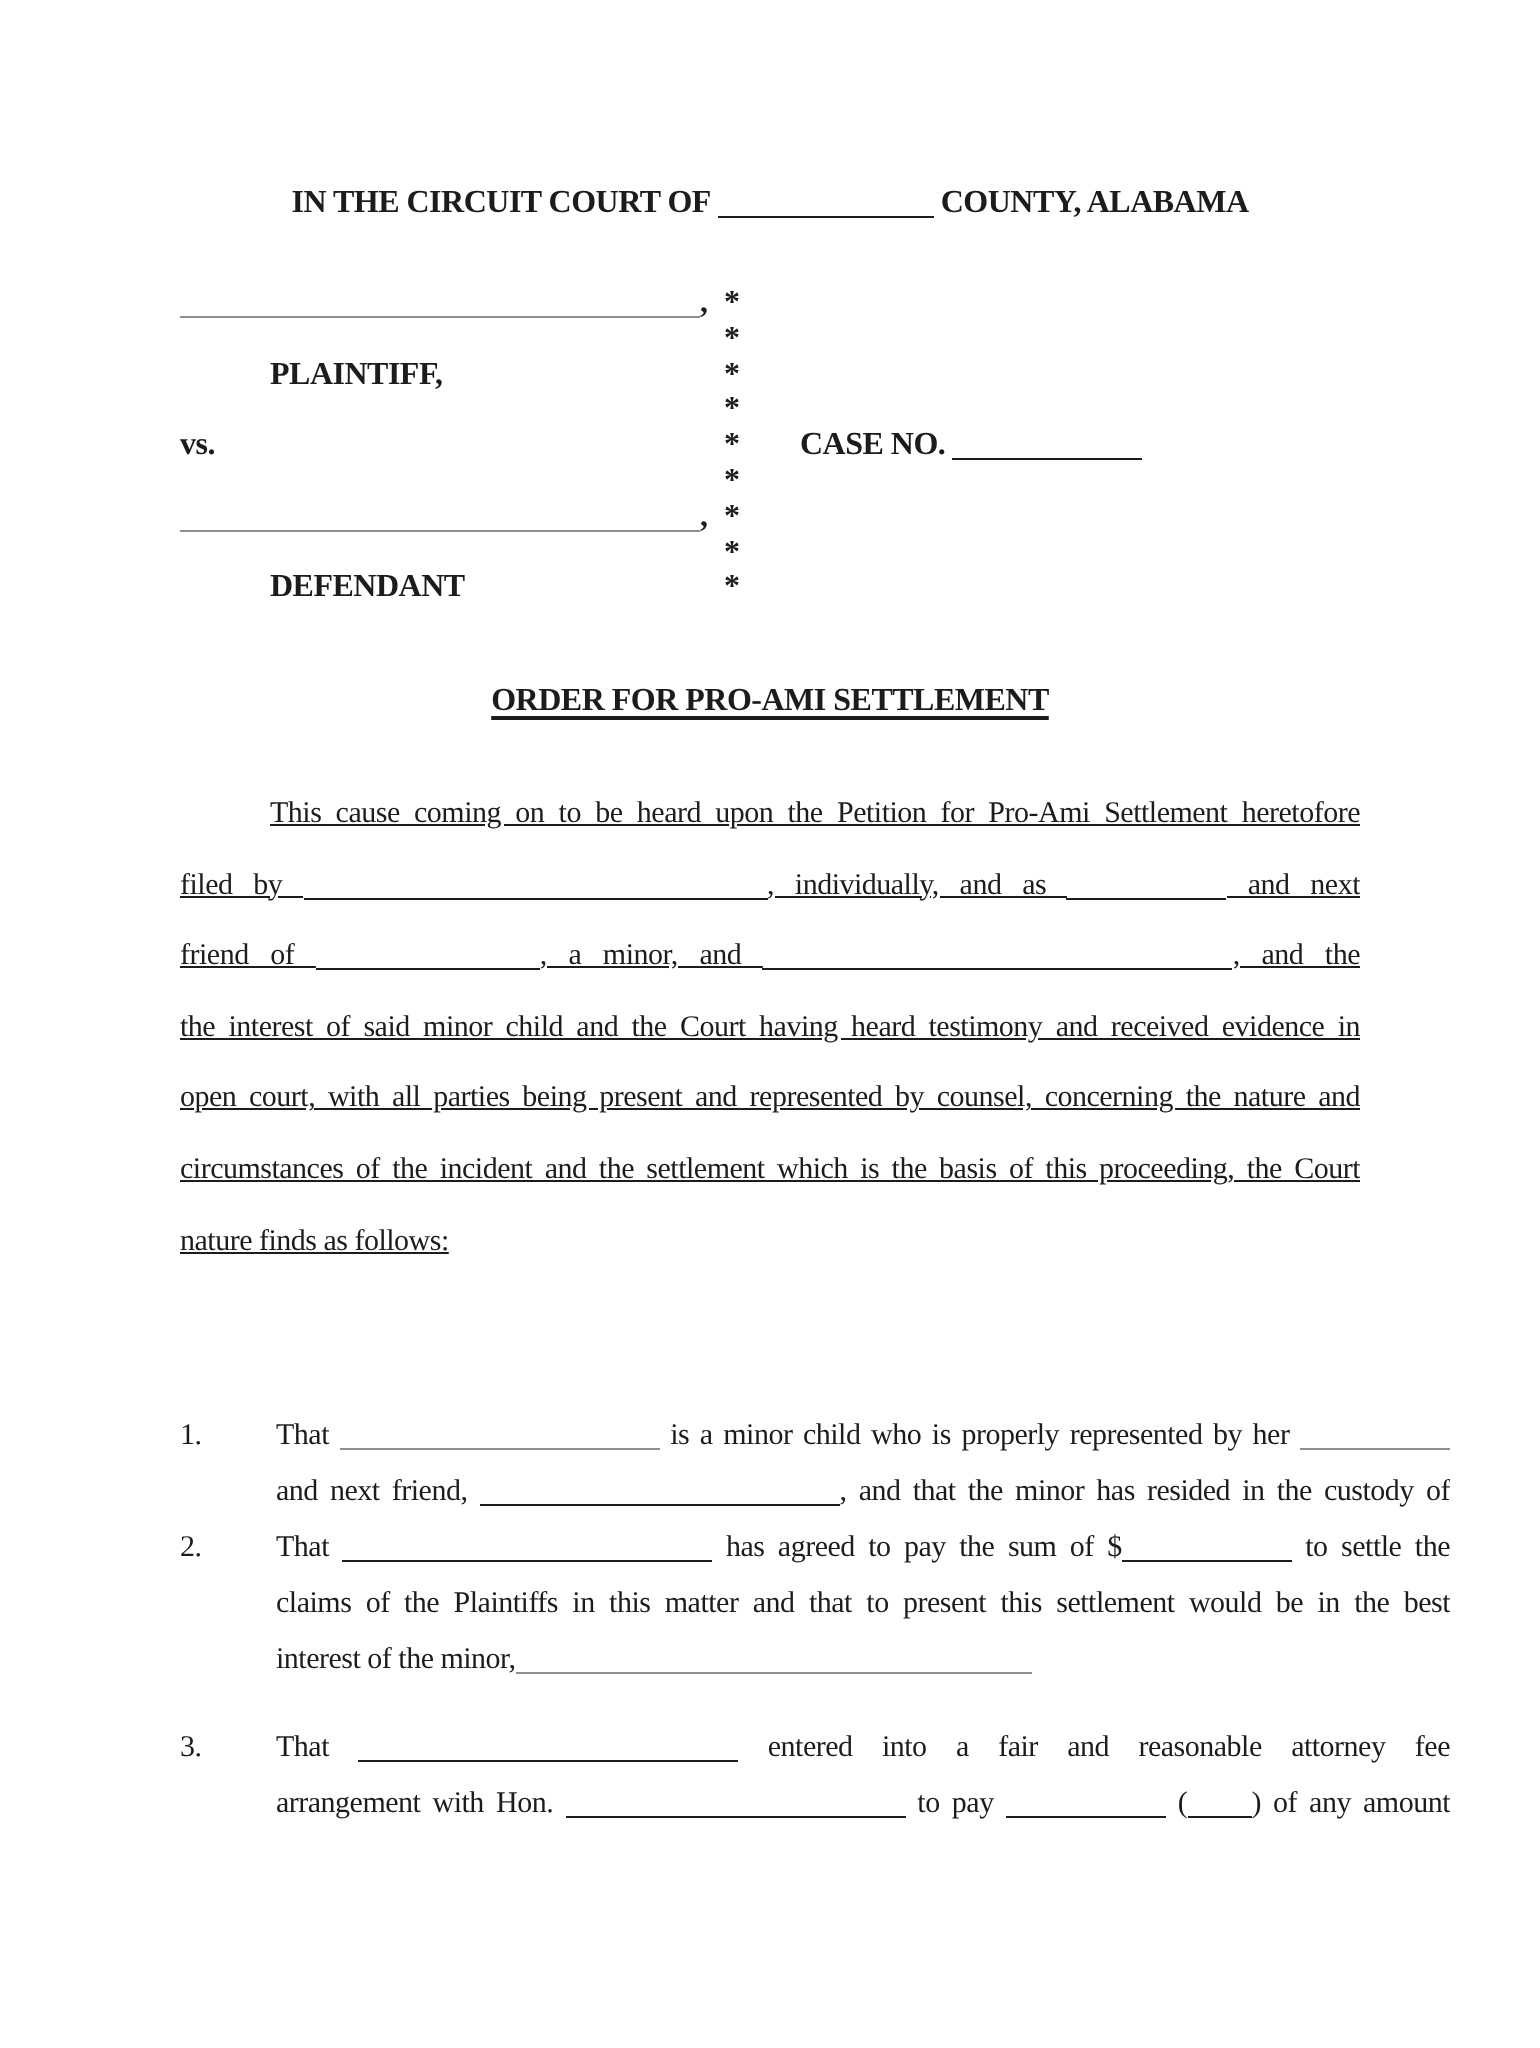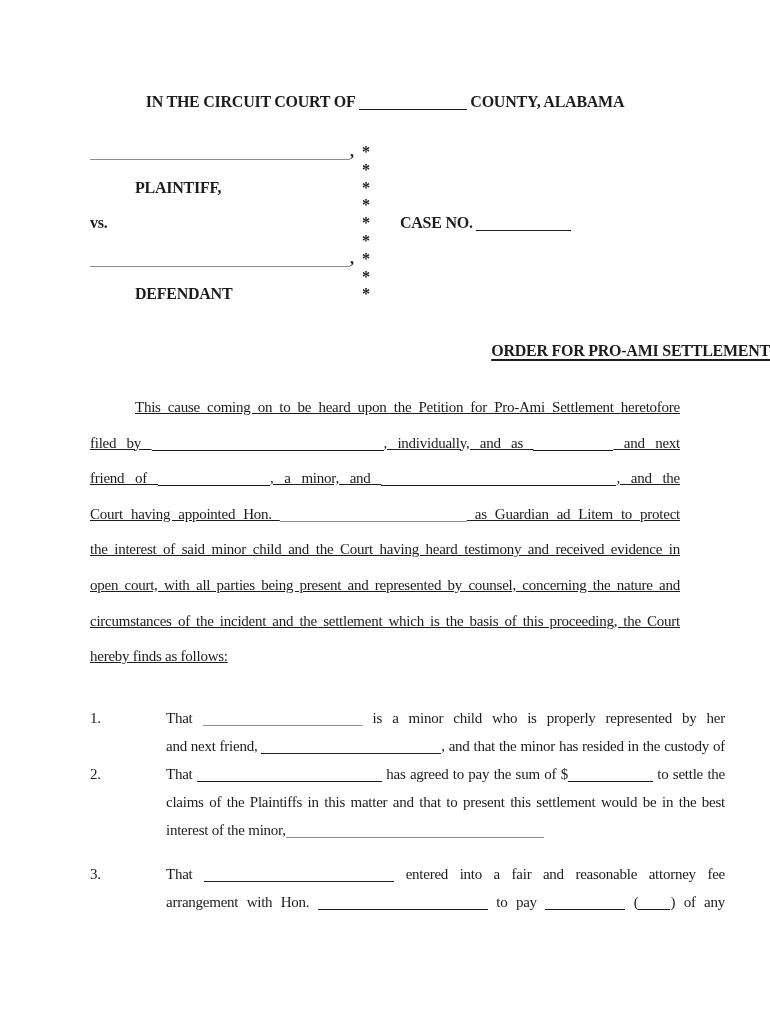--- a/index.html
+++ b/index.html
@@ -24,21 +24,21 @@
     font-weight:bold;font-size:16px;
   }
   .cap-row{display:flex;height:17.8px;line-height:17.8px;align-items:baseline;}
   .cap-left{width:272px;white-space:nowrap;}
   .cap-left.ind{padding-left:45px;box-sizing:border-box;}
   .cap-star{width:38px;text-align:left;}
   .cap-right{flex:1;white-space:nowrap;}
   
   .title{
     position:absolute;top:342px;left:0;width:770px;
-    text-align:right;font-weight:bold;font-size:16px;
+    text-align:center;font-weight:bold;font-size:16px;
   }
   .title-text{
     text-decoration:underline;
     text-decoration-thickness:1.5px;
     text-underline-offset:3px;
   }
   
   .para{
     position:absolute;top:390px;left:90px;width:590px;
     font-size:15px;
@@ -48,21 +48,21 @@
   .pline.indent{text-indent:45px;}
   
   .list{
     position:absolute;top:704px;left:90px;width:635px;
     font-size:15px;
   }
   .item{display:flex;}
   .item.gap{margin-top:16px;}
   .num{width:48px;line-height:28px;}
   .ibody{width:587px;}
-  .lline{height:28px;line-height:28px;overflow:hidden;margin-left:28px;}
+  .lline{height:28px;line-height:28px;overflow:hidden;}
   
   .just{text-align:justify;text-align-last:justify;}
   
   .blank{
     display:inline-block;height:12px;
     border-bottom:1.6px solid #1c1c1c;
     vertical-align:-3px;
   }
   .blank.gray{border-bottom-color:#8f8f8f;}
 </style>
@@ -122,25 +122,24 @@
   </div>
 
   <div class="title">
     <span class="title-text">ORDER FOR PRO-AMI SETTLEMENT</span>
   </div>
 
   <div class="para">
     <div class="pline just indent">This cause coming on to be heard upon the Petition for Pro-Ami Settlement heretofore</div>
     <div class="pline just">filed by <span class="blank" style="width: 232px;"></span>, individually, and as <span class="blank" style="width: 80px;"></span> and next</div>
     <div class="pline just">friend of <span class="blank" style="width: 112px;"></span>, a minor, and <span class="blank" style="width: 235px;"></span>, and the</div>
-    <div class="pline just">Court having appointed Hon. <span class="blank gray" style="width: 187px;"></span> as Guardian ad Litem to protect</div>
     <div class="pline just">the interest of said minor child and the Court having heard testimony and received evidence in</div>
     <div class="pline just">open court, with all parties being present and represented by counsel, concerning the nature and</div>
     <div class="pline just">circumstances of the incident and the settlement which is the basis of this proceeding, the Court</div>
-    <div class="pline">hereby finds as follows:</div>
+    <div class="pline">nature finds as follows:</div>
   </div>
 
   <div class="list">
     <div class="item">
       <div class="num">1.</div>
       <div class="ibody">
         <div class="lline just">That <span class="blank gray" style="width: 160px;"></span> is a minor child who is properly represented by her <span class="blank gray" style="width: 75px;"></span></div>
         <div class="lline just">and next friend, <span class="blank" style="width: 180px;"></span>, and that the minor has resided in the custody of</div>
       </div>
     </div>

